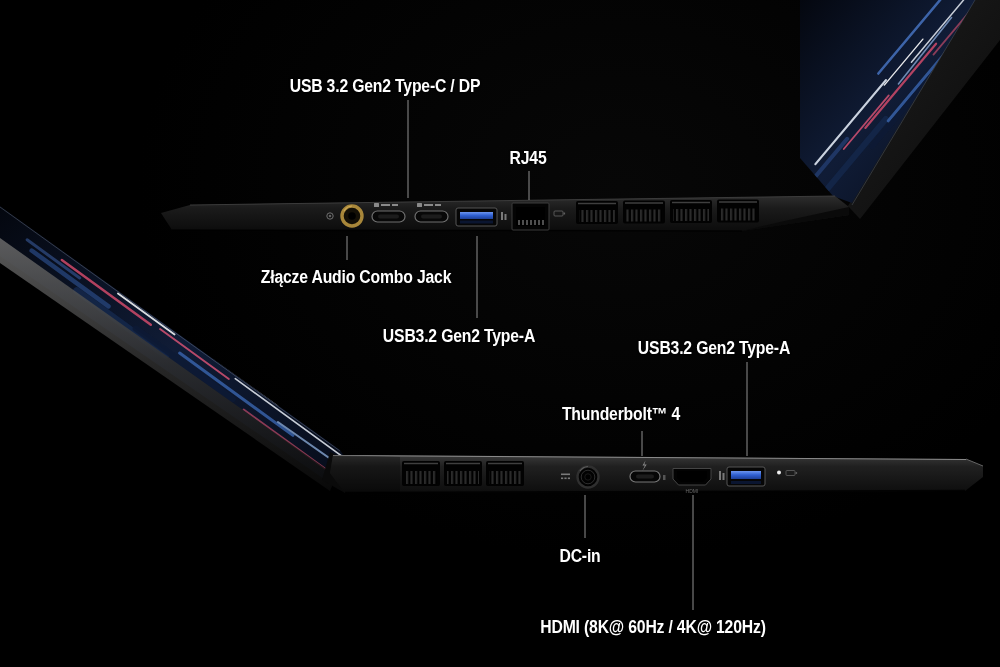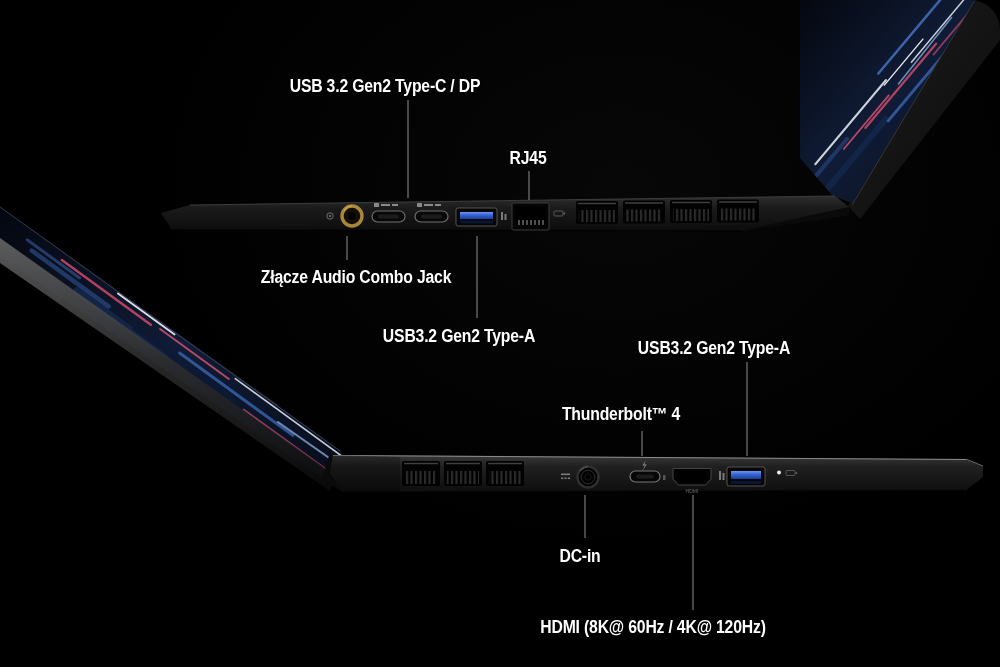--- a/index.html
+++ b/index.html
@@ -1,20 +1,19 @@
 <!DOCTYPE html>
 <html><head>
 <meta charset="utf-8">
 <style>
   html,body{margin:0;padding:0;background:#000;}
   .stage{
     position:relative;width:1000px;height:667px;overflow:hidden;
     background:radial-gradient(ellipse at 62% 28%, #070707 0%, #000 55%),#000;
     font-family:"Liberation Sans",sans-serif;
-    border-radius:30px;
   }
   .port-label{
     position:absolute;
     transform:translateX(-50%) scaleX(.9);
     color:#fff;
     font-weight:700;
     font-size:17.5px;
     line-height:1.15;
     letter-spacing:-.2px;
     white-space:nowrap;

